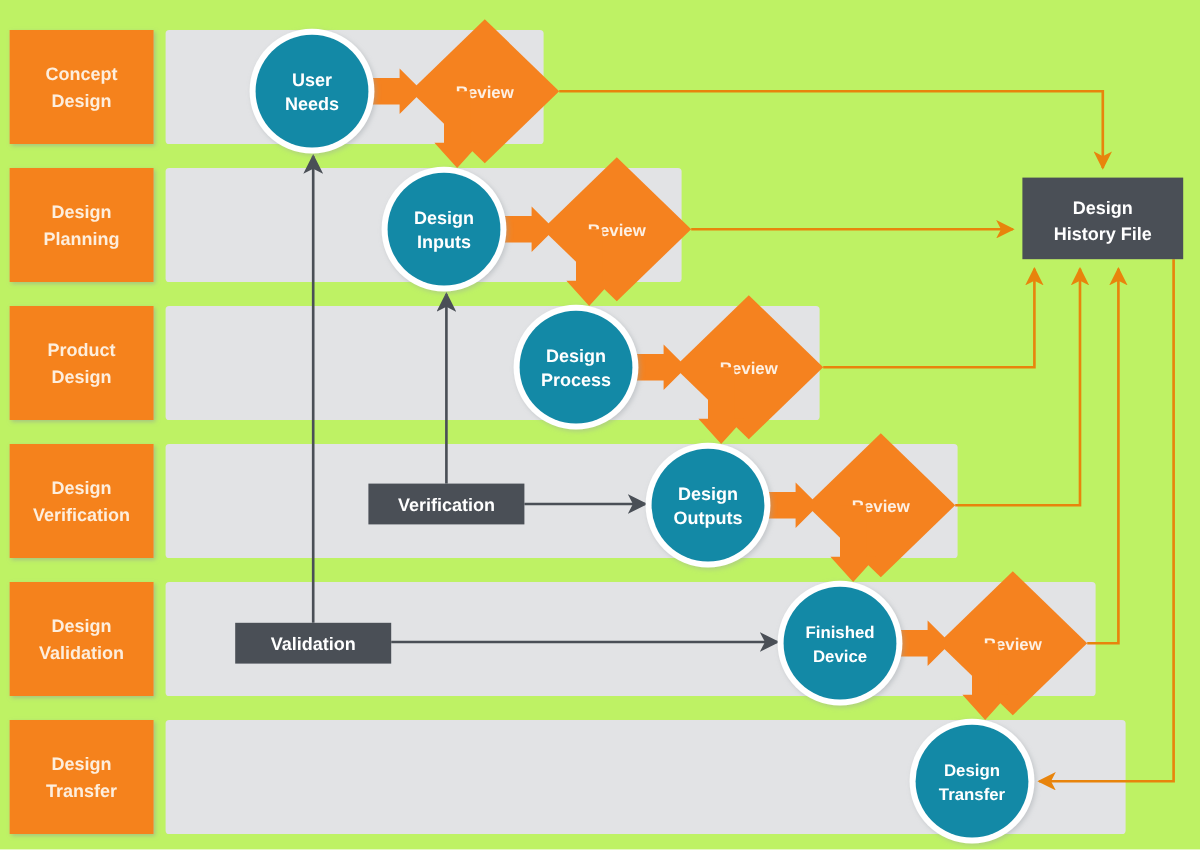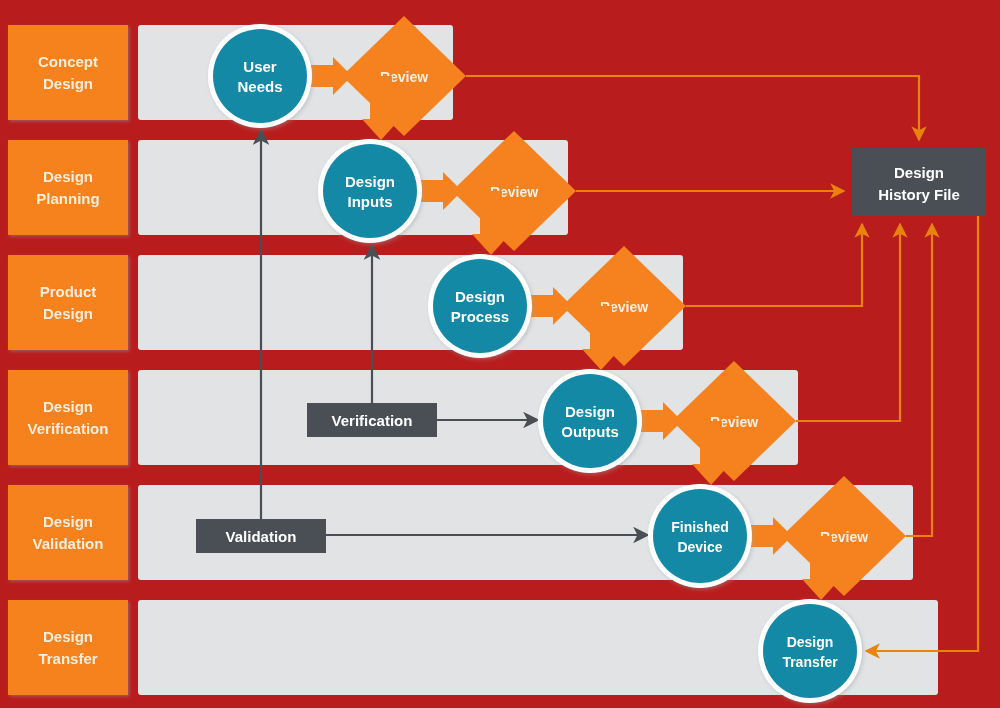--- a/index.html
+++ b/index.html
@@ -7,21 +7,21 @@
     padding: 0;
     background: #ffffff;
   }
   body {
     font-family: "Liberation Sans", sans-serif;
   }
   #diagram-root {
     position: relative;
     width: 1000px;
     height: 708px;
-    background: #b91c1c;
+    background: #bef264;
     overflow: hidden;
   }
   svg.canvas {
     position: absolute;
     left: 0;
     top: 0;
     width: 1000px;
     height: 708px;
   }
   .lane-label-text {

